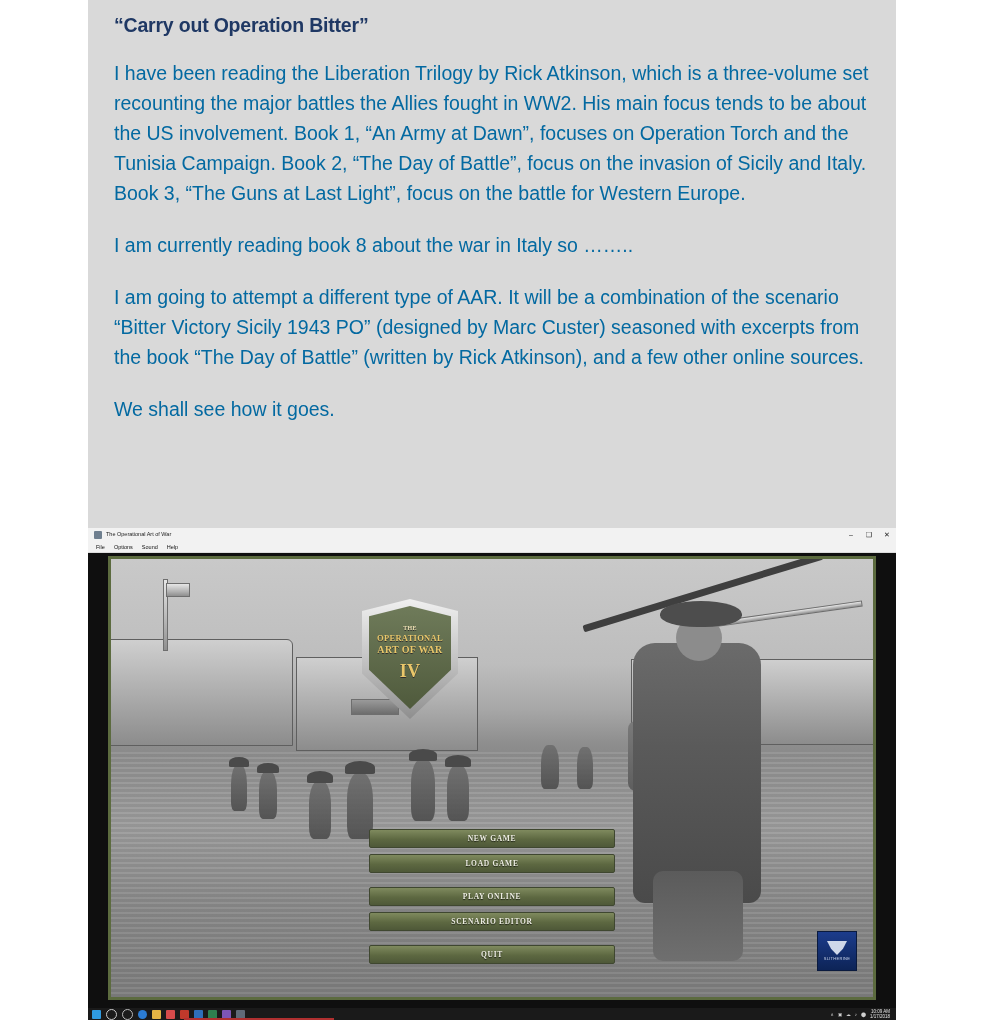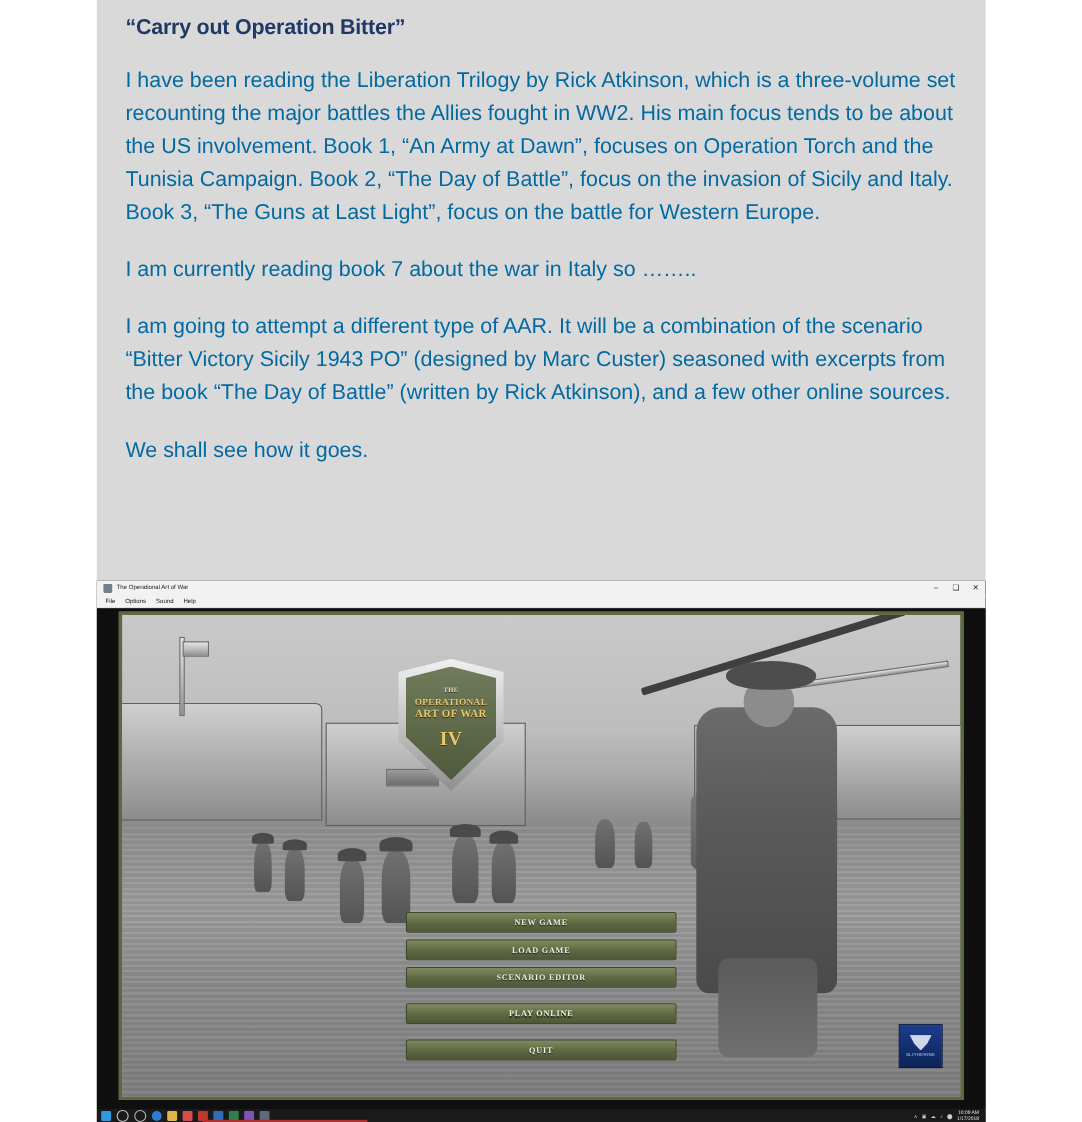--- a/index.html
+++ b/index.html
@@ -377,21 +377,21 @@
     height: 2px;
     background: #b03030;
   }
 </style>
 </head>
 <body>
 
 <div id="article">
   <div class="heading">“Carry out Operation Bitter”</div>
   <p> I have been reading the Liberation Trilogy by Rick Atkinson, which is a three-volume set recounting the major battles the Allies fought in WW2.  His main focus tends to be about the US involvement.  Book 1, “An Army at Dawn”, focuses on Operation Torch and the Tunisia Campaign.  Book 2, “The Day of Battle”, focus on the invasion of Sicily and Italy.  Book 3, “The Guns at Last Light”, focus on the battle for Western Europe.</p>
-  <p>I am currently reading book 7 about the war in Italy so ……..</p>
+  <p>I am currently reading book 8 about the war in Italy so ……..</p>
   <p>I am going to attempt a different type of AAR.  It will be a combination of the scenario “Bitter Victory Sicily 1943 PO” (designed by Marc Custer) seasoned with excerpts from the book “The Day of Battle” (written by Rick Atkinson), and a few other online sources.</p>
   <p>We shall see how it goes.</p>
 </div>
 
 <div id="shot">
 
   <div id="win-titlebar">
     <span class="app-ico"></span>
     <span class="title">The Operational Art of War</span>
     <div id="win-buttons">
@@ -450,22 +450,22 @@
         <div class="inner"></div>
         <div class="t1">THE</div>
         <div class="t2">OPERATIONAL</div>
         <div class="t3">ART OF WAR</div>
         <div class="t4">IV</div>
       </div>
 
       <div id="menu">
         <div class="gbtn">NEW GAME</div>
         <div class="gbtn">LOAD GAME</div>
+        <div class="gbtn spaced">PLAY ONLINE</div>
         <div class="gbtn">SCENARIO EDITOR</div>
-        <div class="gbtn spaced">PLAY ONLINE</div>
         <div class="gbtn spaced">QUIT</div>
       </div>
 
       <div id="slitherine-logo">
         <div class="mark"></div>
         <div class="lbl">SLITHERINE</div>
       </div>
     </div>
   </div>
 

